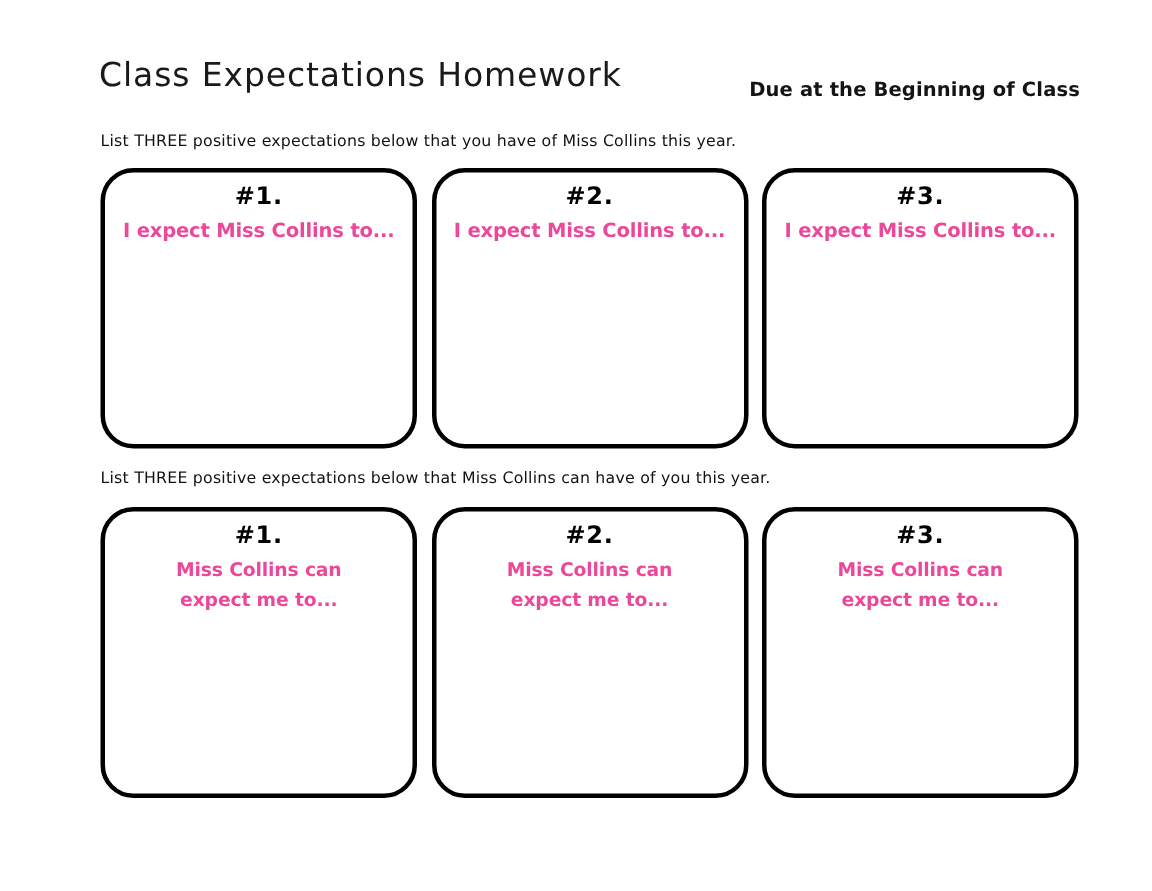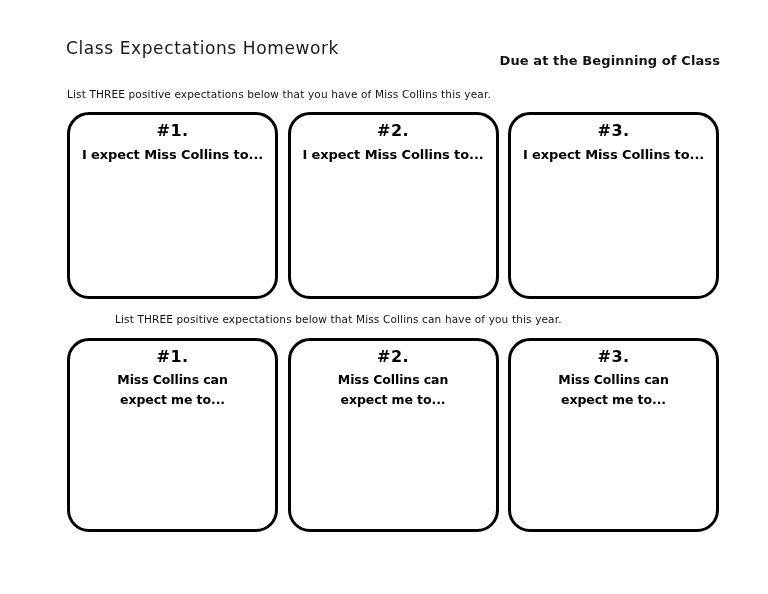--- a/index.html
+++ b/index.html
@@ -27,21 +27,21 @@
     left: 66px;
     top: 38px;
     right: 48px;
     height: 34px;
   }
   .doc-title {
     position: absolute;
     left: 0;
     top: 0;
     font-family: "DejaVu Sans", sans-serif;
-    font-size: 17px;
+    font-size: 22px;
     font-weight: 400;
     letter-spacing: 0.6px;
     color: #1a1a1a;
     white-space: nowrap;
   }
   .due-note {
     position: absolute;
     right: 0;
     top: 15px;
     font-family: "DejaVu Sans", sans-serif;
@@ -57,21 +57,21 @@
     position: absolute;
     left: 67px;
     font-family: "DejaVu Sans", sans-serif;
     font-size: 10.5px;
     font-weight: 400;
     letter-spacing: 0.15px;
     color: #111111;
     white-space: nowrap;
   }
   .instruction-1 { top: 88px; }
-  .instruction-2 { top: 313px; margin-left: 48px; }
+  .instruction-2 { top: 313px; }
 
   
   .row {
     position: absolute;
     left: 67px;
     width: 652px;
     display: flex;
     justify-content: space-between;
   }
   .row-top    { top: 112px; height: 187px; }
@@ -97,21 +97,21 @@
     letter-spacing: 0.4px;
     color: #000000;
     line-height: 1.3;
     margin-bottom: 2px;
   }
   .box-prompt {
     font-family: "DejaVu Sans", sans-serif;
     font-size: 13px;
     font-weight: 700;
     letter-spacing: -0.1px;
-    color: #000000;
+    color: #ec4899;
     text-align: center;
     line-height: 1.65;
     white-space: pre-line;
     padding: 0 8px;
   }
   .row-bottom .box-prompt {
     font-size: 12.5px;
   }
 
   

